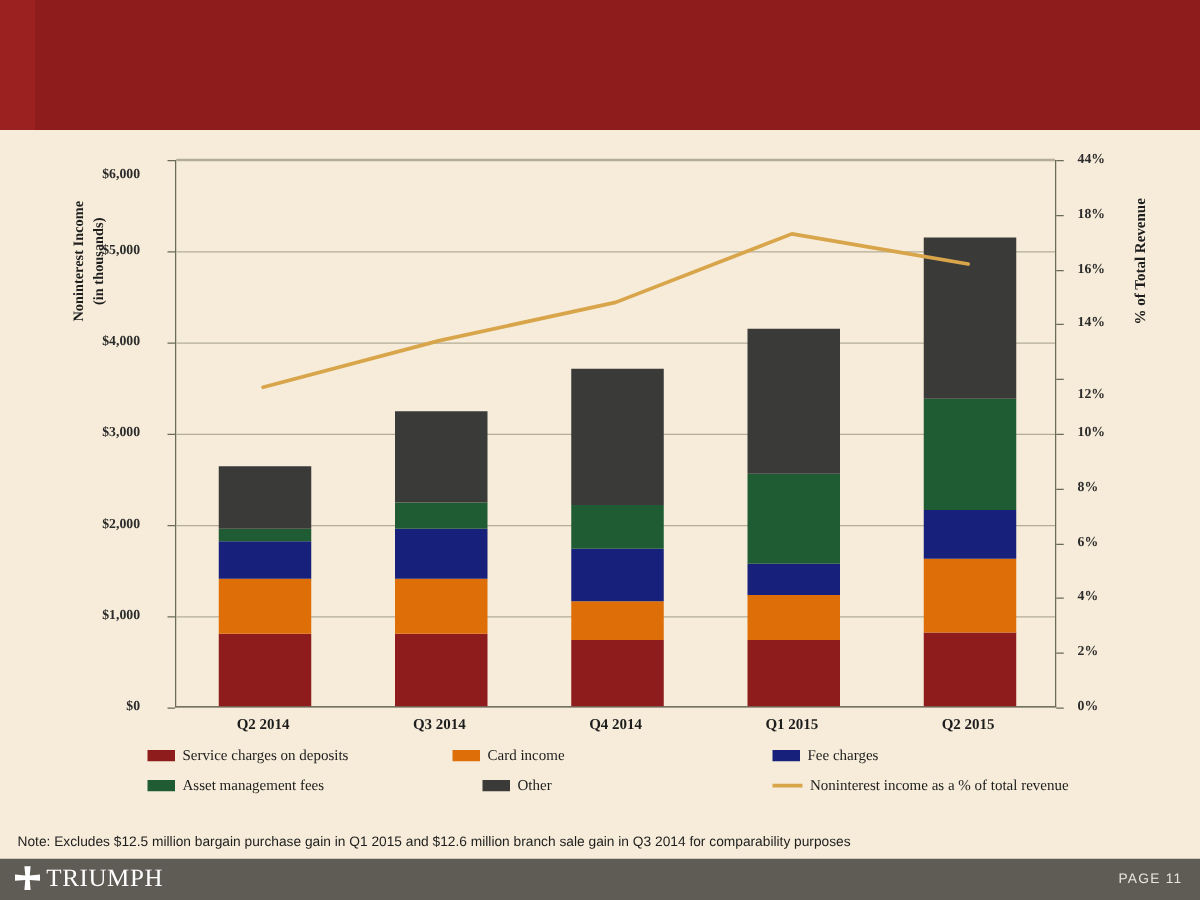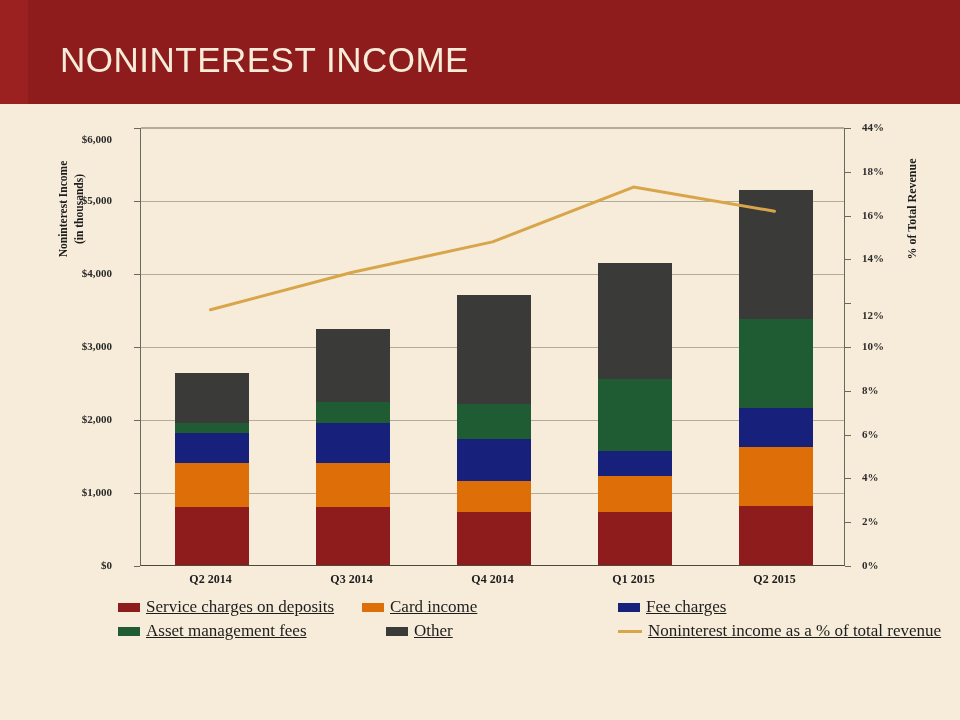--- a/index.html
+++ b/index.html
@@ -150,24 +150,23 @@
   #legend {
     position: absolute;
     left: 0; top: 595px;
     width: 960px; height: 48px;
   }
   .legend-item {
     position: absolute;
     display: flex;
     align-items: center;
     font-family: "Liberation Serif", serif;
-    font-size: 17px;
+    font-size: 12px;
     color: #1d1d1d;
     white-space: nowrap;
-    text-decoration: underline;
   }
   .swatch { width: 22px; height: 9px; margin-right: 6px; flex: none; }
   .lineswatch { width: 24px; height: 3px; margin-right: 6px; flex:none; background:#d9a54a; }
 
   
   #note {
     position: absolute;
     left: 14px; top: 668px;
     font-family: "Liberation Sans", sans-serif;
     font-size: 11px;
@@ -197,21 +196,20 @@
     letter-spacing: 1px;
   }
 </style>
 </head>
 <body>
 
 <div id="slide">
 
   <div id="header">
     <div id="header-accent"></div>
-    <div id="title">NONINTEREST INCOME</div>
   </div>
 
   <div id="chart-region">
 
     <div id="yaxis-title">Noninterest Income
 (in thousands)</div>
     <div id="y2axis-title">% of Total Revenue</div>
 
     <div id="axis-left-labels">
         <div class="ylabel" style="top: 462px;">$0</div>
@@ -336,15 +334,27 @@
       <div class="legend-item" style="left: 362px; top: 26px; padding-left: 24px;">
         <span class="swatch" style="background: rgb(58, 58, 56);"></span>
         <span>Other</span>
       </div>
       <div class="legend-item" style="left: 618px; top: 26px;">
         <span class="lineswatch" style="background: rgb(217, 165, 74);"></span>
         <span>Noninterest income as a % of total revenue</span>
       </div>
     </div>
 
-
+  <div id="note">Note: Excludes $12.5 million  bargain purchase gain in Q1 2015 and $12.6 million  branch sale gain in  Q3 2014 for comparability purposes</div>
+
+  <div id="footer">
+    <div id="logo">
+      <div id="logo-mark">
+        <svg width="24" height="24" viewBox="0 0 24 24">
+          <path d="M9.5 2 H14.5 L13.8 9.3 L22 8.6 V13.6 L13.8 12.9 L14.5 21 H9.5 L10.2 12.9 L2 13.6 V8.6 L10.2 9.3 Z" fill="#ffffff"></path>
+        </svg>
+      </div>
+      <div id="logo-text">TRIUMPH</div>
+    </div>
+    <div id="page-num">PAGE 11</div>
+  </div>
 
 </div>
 
 </body></html>

